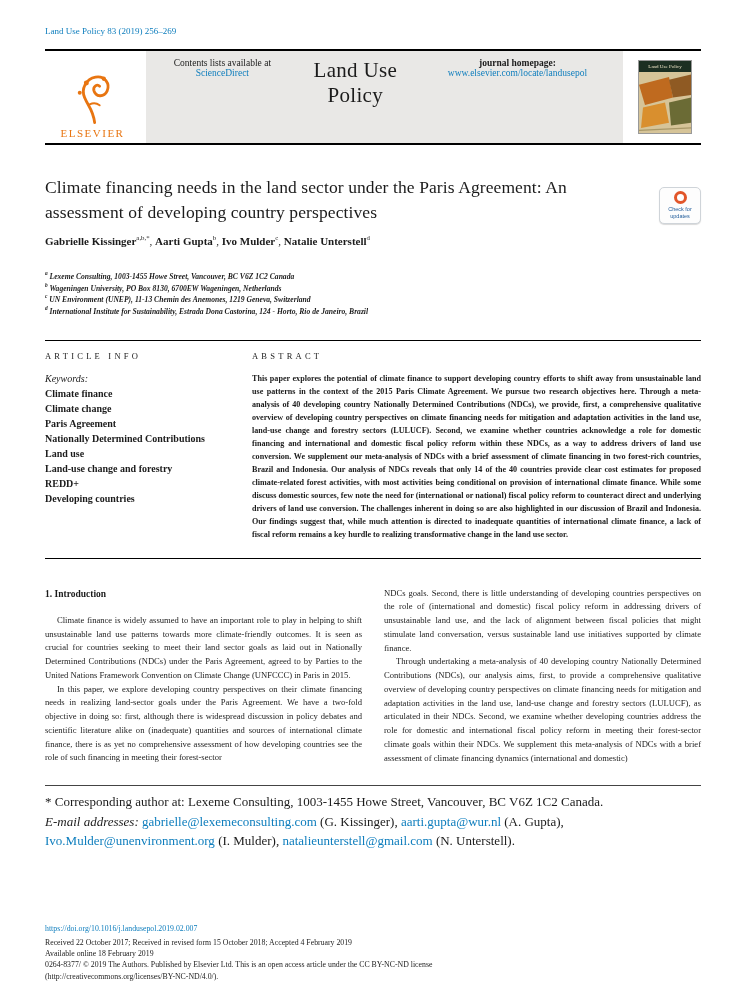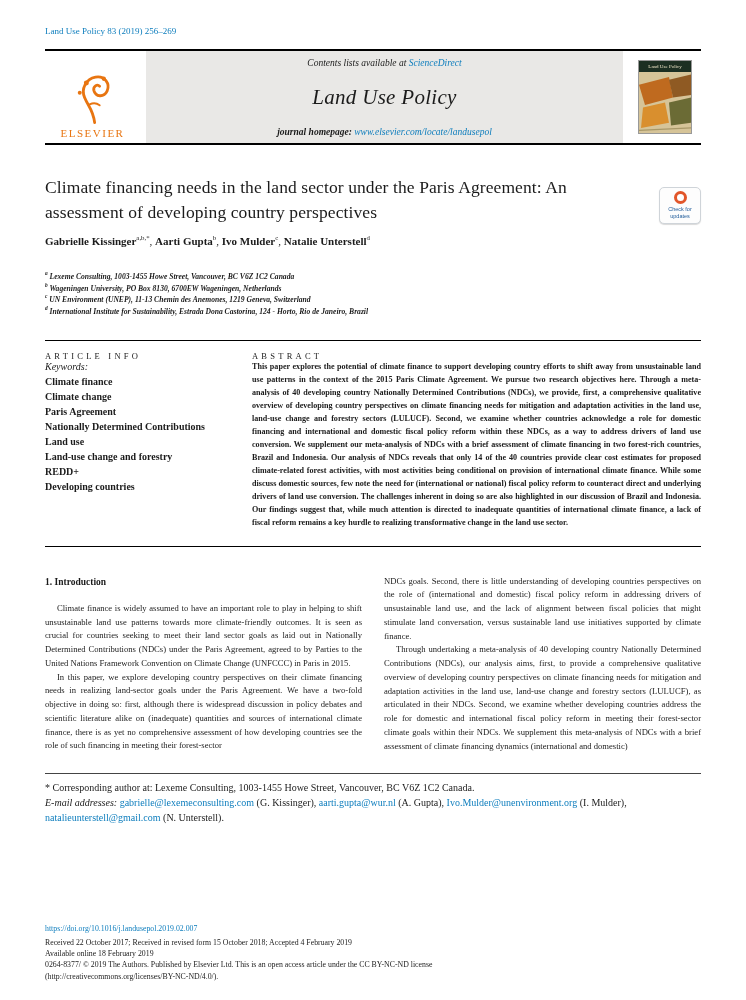--- a/index.html
+++ b/index.html
@@ -16,21 +16,21 @@
   .link{color:var(--link);text-decoration:none;cursor:pointer;}
   .journal-ref{text-align:left;font-size:9px;color:var(--link);margin-bottom:13px;}
 
   
   .header-block{
     border-top:2px solid #000;border-bottom:2px solid #000;
     display:flex;align-items:stretch;margin-bottom:30px;height:96px;
   }
   .logo-box{width:95px;display:flex;flex-direction:column;align-items:center;justify-content:flex-end;padding:4px 2px;background:#fff;}
   .elsevier-text{color:var(--elsevier-orange);font-size:11px;letter-spacing:1.5px;margin-top:1px;}
-  .header-mid{flex:1;background:#e9e8e6;display:flex;flex-direction:column;justify-content:space-between;text-align:center;padding:7px 8px 6px;margin:0 6px;font-style:italic;}
+  .header-mid{flex:1;background:#e9e8e6;display:flex;justify-content:space-between;text-align:center;padding:7px 8px 6px;margin:0 6px;}
   .contents-line{font-size:9.5px;}
   .journal-title{font-size:21px;letter-spacing:.3px;}
   .homepage-line{font-size:9.5px;}
   .homepage-line b{font-weight:bold;}
   .cover-box{width:72px;display:flex;align-items:center;justify-content:center;background:#fff;}
   .cover{width:54px;height:74px;border:1px solid #999;background:#d6c498;display:flex;flex-direction:column;overflow:hidden;}
   .cover-head{background:#1c2f22;color:#f0e6c8;font-size:5px;text-align:center;padding:3px 1px 2px;line-height:1.2;}
   .cover-art{flex:1;width:100%;}
 
   
@@ -42,37 +42,37 @@
 
   .authors{font-size:11px;margin-bottom:23px;}
   .authors sup{font-size:62%;}
   .affils{font-size:7.6px;font-style:italic;font-weight:bold;line-height:1.45;margin-bottom:24px;}
   .affils sup{font-size:70%;}
 
   
   .info-section{border-top:1.2px solid #000;border-bottom:1.2px solid #000;display:flex;padding:10px 0 16px;}
   .info-left{width:185px;flex-shrink:0;}
   .info-right{flex:1;margin-left:22px;}
-  .sec-heading{font-size:8.5px;letter-spacing:.38em;font-weight:normal;}
+  .sec-heading{font-size:8.5px;letter-spacing:.38em;margin-bottom:12px;font-weight:normal;}
   .kw-label{font-size:10px;font-style:italic;margin-bottom:2px;}
   .kw{font-size:10px;font-weight:bold;line-height:1.5;}
   .abstract-text{font-size:8.1px;font-weight:bold;text-align:justify;line-height:1.6;}
 
   
   .body-section{margin-top:28px;}
   .body-cols{display:flex;}
   .col{flex:1;text-align:justify;font-size:8.6px;line-height:1.6;}
   .col-left{margin-right:22px;}
   .body-h1{font-weight:bold;font-size:9.5px;margin:0 0 12px;}
   .col p{margin:0;}
   .indent{text-indent:12px;}
 
   
   .footnote-sep{border-top:.5px solid #444;margin-top:20px;}
-  .footnotes{font-size:10px;line-height:1.5;padding-top:6px;}
+  .footnotes{font-size:13px;line-height:1.5;padding-top:6px;}
   .italic{font-style:italic;}
   .footer{margin-top:auto;font-size:7.8px;line-height:1.45;}
   .footer .doi{display:block;margin-bottom:3px;}
 </style>
 </head>
 <body>
 
 <div class="page">
 
   <div class="journal-ref">Land Use Policy 83 (2019) 256–269</div>

